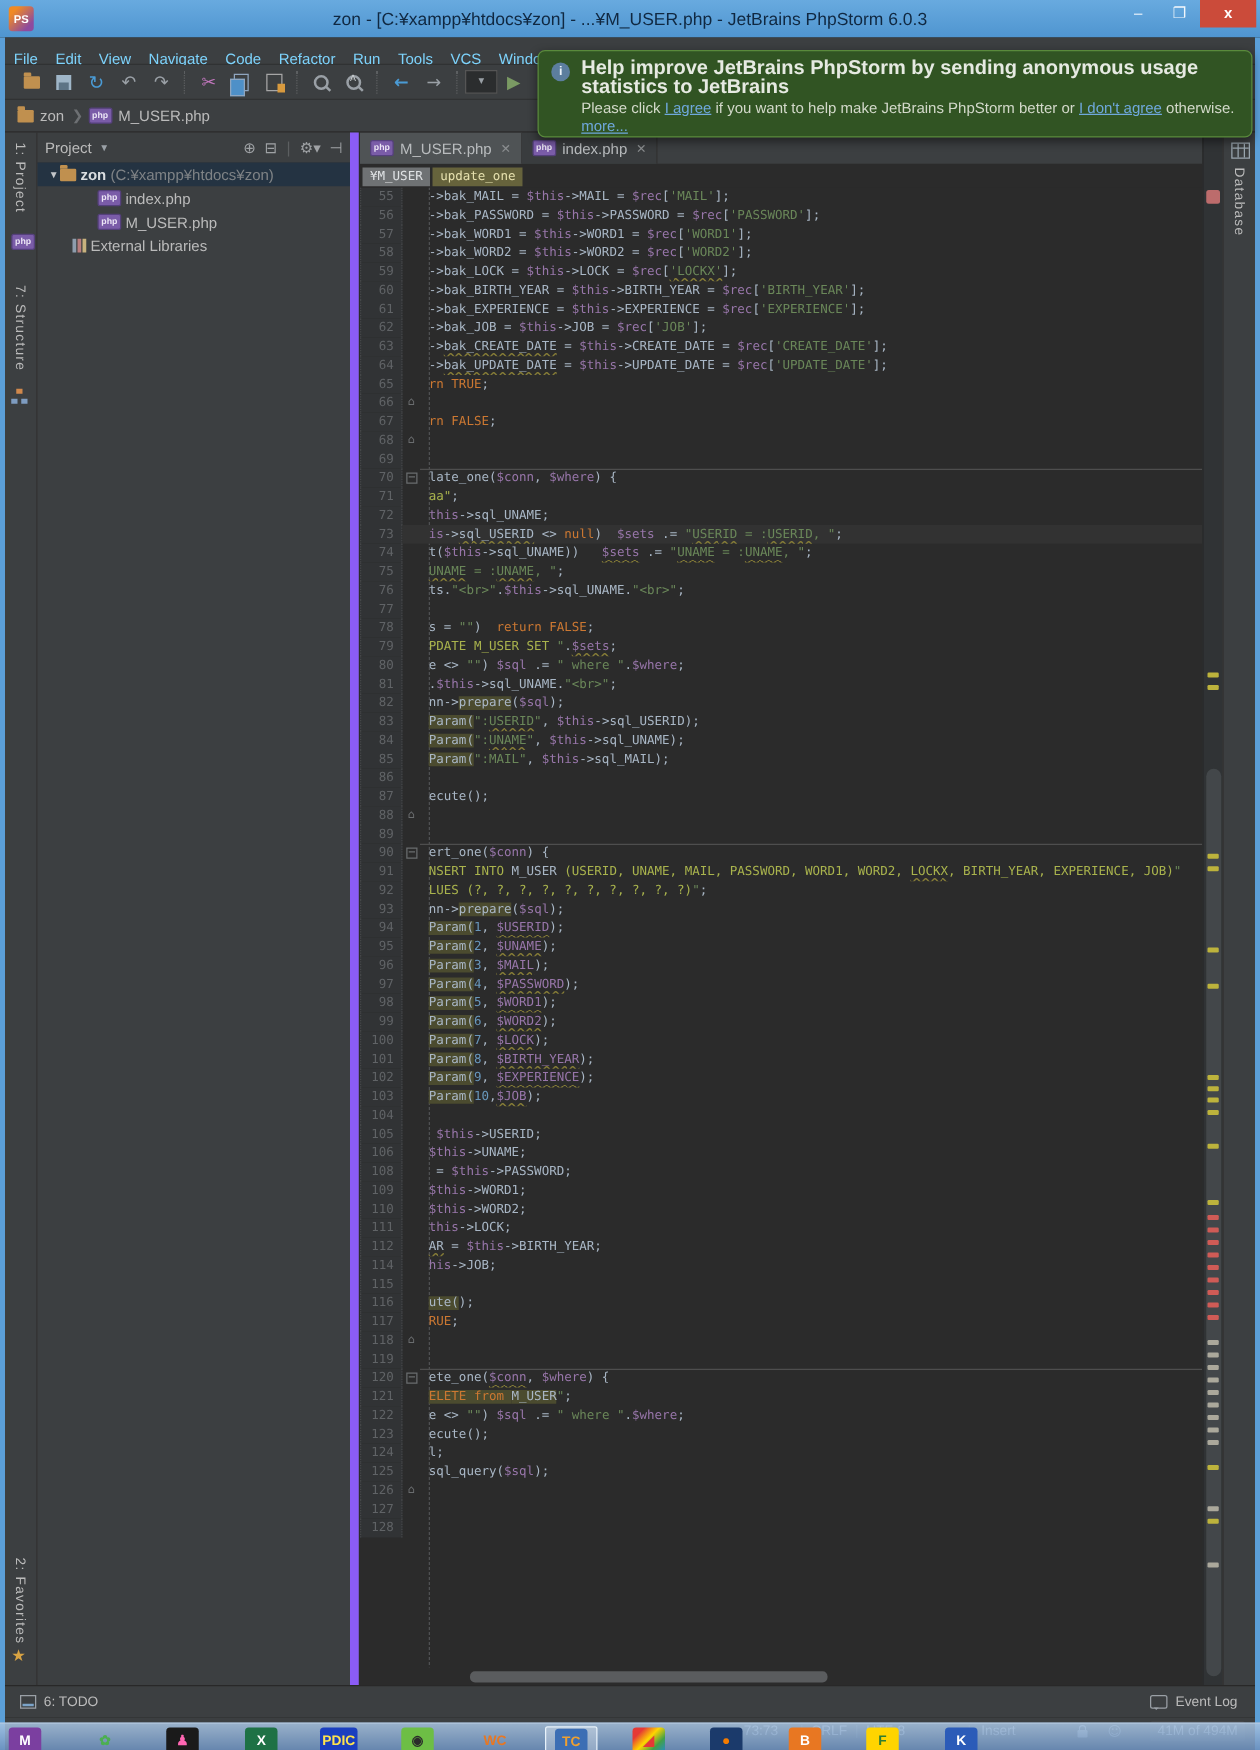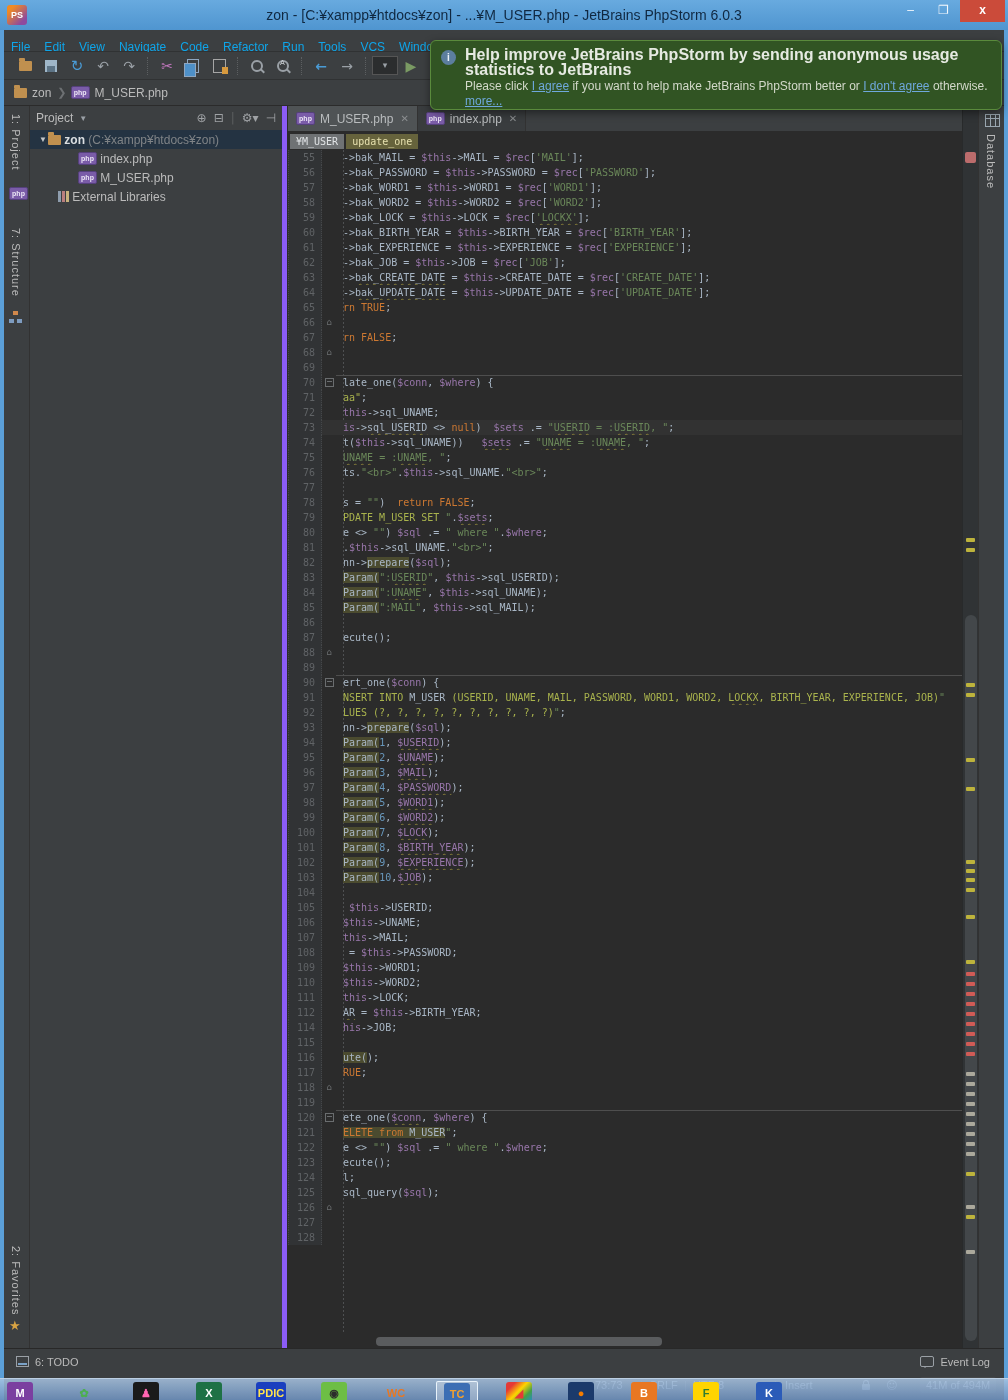--- a/index.html
+++ b/index.html
@@ -14,21 +14,21 @@
     font-size:9px;line-height:20px;text-align:center;}
   .title-text{position:absolute;left:0;right:0;text-align:center;color:#102841;font-size:14px;}
   .winbtns{position:absolute;right:3px;top:0;display:flex;height:22px;}
   .wb{width:33px;height:22px;color:#f2f7fc;font-size:12px;line-height:20px;text-align:center;}
   .wb.close{width:45px;background:#cb4b3a;color:#fff;font-weight:bold;}
   .frame-l,.frame-r{position:absolute;top:30px;bottom:0;width:4px;background:#5b9fd8;}
   .frame-l{left:0}.frame-r{right:0}
   
   .menubar{position:absolute;left:4px;top:30px;width:1000px;height:22px;background:#3c3f41;
     display:flex;align-items:center;border-bottom:1px solid #303233;box-sizing:border-box;}
-  .mi{color:#0ea5e9;font-size:12px;padding:0 7px;white-space:pre;margin-top:12px;}
+  .mi{color:#7dd3fc;font-size:12px;padding:0 7px;white-space:pre;margin-top:12px;}
   .mi u{text-decoration:underline;}
   .toolbar{position:absolute;left:4px;top:52px;width:1000px;height:28px;background:#3c3f41;
     display:flex;align-items:center;border-bottom:1px solid #303233;box-sizing:border-box;padding-left:8px;}
   .tbi{width:26px;height:22px;display:flex;align-items:center;justify-content:center;
     font-size:14px;color:#9aa0a6;font-family:"DejaVu Sans",sans-serif;}
   .tbsep{width:1px;height:18px;border-left:1px dotted #5c5f61;margin:0 5px;}
   .ic-folder{width:13px;height:10px;background:#c0904f;border-radius:1px;position:relative;display:inline-block;}
   .ic-folder::before{content:'';position:absolute;top:-3px;left:0;width:6px;height:3px;background:#c0904f;border-radius:1px 1px 0 0;}
   .ic-save{width:12px;height:12px;background:#9fb6c8;position:relative;}
   .ic-save::after{content:'';position:absolute;left:2px;top:6px;right:2px;bottom:0;background:#5d7486;}
@@ -54,21 +54,21 @@
     border-radius:2px;color:#ece6f6;font-size:7px;line-height:11px;text-align:center;font-weight:bold;}
   .icon-php::after{content:'php';}
   .ic-structure{display:inline-block;width:13px;height:12px;position:relative;}
   .ic-structure::before{content:'';position:absolute;left:4px;top:0;width:5px;height:4px;background:#d0884c;}
   .ic-structure::after{content:'';position:absolute;left:0;bottom:0;width:5px;height:4px;background:#7e9cc0;box-shadow:8px 0 0 #7e9cc0;}
   .ic-star{color:#d8a343;font-size:13px;font-family:"DejaVu Sans",sans-serif;}
   .ic-table{display:inline-block;width:13px;height:11px;border:1px solid #9aa7b0;position:relative;background:#3c3f41;}
   .ic-table::before{content:'';position:absolute;left:0;right:0;top:3px;border-top:1px solid #9aa7b0;}
   .ic-table::after{content:'';position:absolute;top:0;bottom:0;left:4px;border-left:1px solid #9aa7b0;width:4px;border-right:1px solid #9aa7b0;}
   
-  .project{position:absolute;left:26px;top:0;width:257px;height:100%;background:#3c3f41;border-right:5px solid #8b5cf6;box-sizing:border-box;}
+  .project{position:absolute;left:26px;top:0;width:257px;height:100%;background:#3c3f41;border-right:7px solid #8b5cf6;box-sizing:border-box;}
   .pp-head{height:24px;display:flex;align-items:center;padding:0 6px;color:#bbbbbb;font-size:12px;border-bottom:1px solid #323232;}
   .pp-head .caret{font-size:8px;color:#9aa0a6;margin-left:6px;}
   .pp-tools{margin-left:auto;display:flex;align-items:center;gap:7px;color:#9fa2a5;font-size:12px;font-family:"DejaVu Sans",sans-serif;}
   .tree{position:absolute;left:0;right:0;top:24px;}
   .trow{height:19px;display:flex;align-items:center;font-size:12px;color:#bbbbbb;white-space:pre;}
   .trow.sel{background:#243342;}
   .trow .arrow{width:10px;font-size:8px;color:#c3c6c9;text-align:center;}
   .tname-b{color:#dadee1;font-weight:bold;}
   .tpath{color:#7f8386;text-align:center;}
   .icon-lib{display:inline-flex;gap:1px;height:11px;}
@@ -551,25 +551,20 @@
             </div>
             <div class="row">
               <span class="ln">105</span>
               <span class="fold"></span>
               <span class="code"><span class="sg d"> </span><span class="sg v">$this</span><span class="sg d">-&gt;USERID;</span></span>
             </div>
             <div class="row">
               <span class="ln">106</span>
               <span class="fold"></span>
               <span class="code"><span class="sg v">$this</span><span class="sg d">-&gt;UNAME;</span></span>
-            </div>
-            <div class="row">
-              <span class="ln">107</span>
-              <span class="fold"></span>
-              <span class="code"><span class="sg v">this</span><span class="sg d">-&gt;MAIL;</span></span>
             </div>
             <div class="row">
               <span class="ln">108</span>
               <span class="fold"></span>
               <span class="code"><span class="sg d"> = </span><span class="sg v">$this</span><span class="sg d">-&gt;PASSWORD;</span></span>
             </div>
             <div class="row">
               <span class="ln">109</span>
               <span class="fold"></span>
               <span class="code"><span class="sg v">$this</span><span class="sg d">-&gt;WORD1;</span></span>

